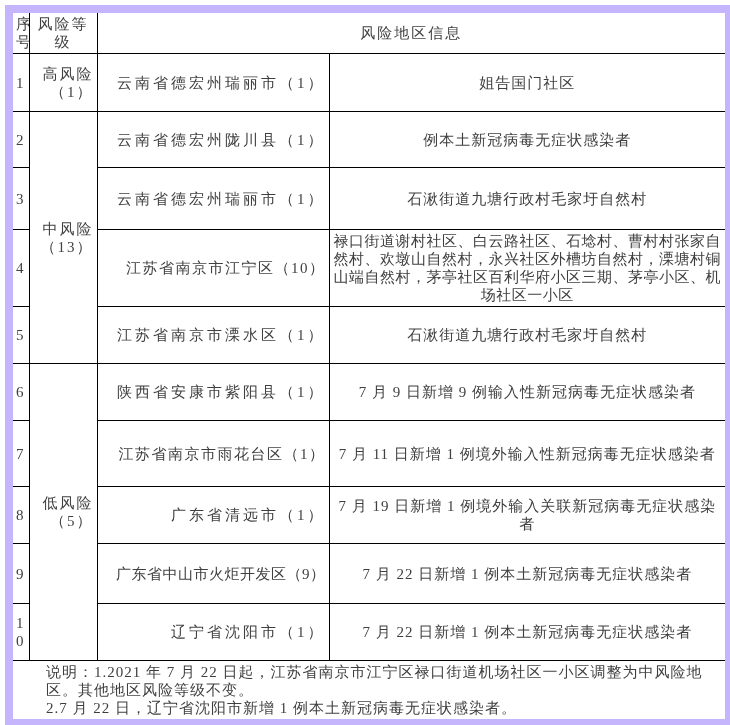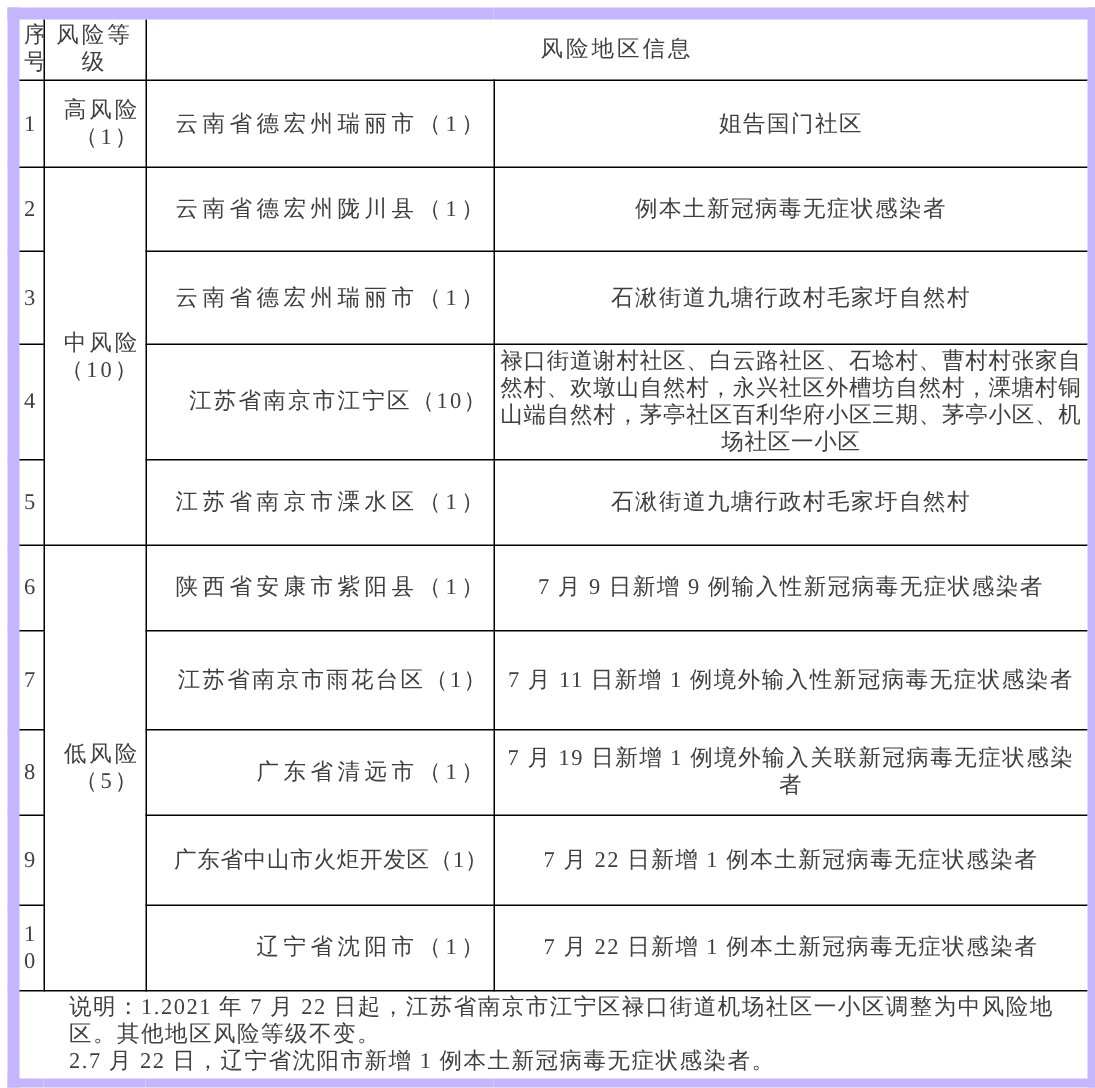--- a/index.html
+++ b/index.html
@@ -86,21 +86,21 @@
         <span class="lvl-line">（1）</span>
       </td>
       <td class="cell-region">云南省德宏州瑞丽市（1）</td>
       <td class="cell-info">姐告国门社区</td>
     </tr>
 
     <tr class="h-r2">
       <td class="cell-no">2</td>
       <td class="cell-level" rowspan="4">
         <span class="lvl-line">中风险</span>
-        <span class="lvl-line">（10）</span>
+        <span class="lvl-line">（13）</span>
       </td>
       <td class="cell-region">云南省德宏州陇川县（1）</td>
       <td class="cell-info">例本土新冠病毒无症状感染者</td>
     </tr>
 
     <tr class="h-r3">
       <td class="cell-no">3</td>
       <td class="cell-region">云南省德宏州瑞丽市（1）</td>
       <td class="cell-info">石湫街道九塘行政村毛家圩自然村</td>
     </tr>
@@ -134,21 +134,21 @@
     </tr>
 
     <tr class="h-r8">
       <td class="cell-no">8</td>
       <td class="cell-region">广东省清远市（1）</td>
       <td class="cell-info">7 月 19 日新增 1 例境外输入关联新冠病毒无症状感染者</td>
     </tr>
 
     <tr class="h-r9">
       <td class="cell-no">9</td>
-      <td class="cell-region tight">广东省中山市火炬开发区（1）</td>
+      <td class="cell-region tight">广东省中山市火炬开发区（9）</td>
       <td class="cell-info">7 月 22 日新增 1 例本土新冠病毒无症状感染者</td>
     </tr>
 
     <tr class="h-r10">
       <td class="cell-no">10</td>
       <td class="cell-region">辽宁省沈阳市（1）</td>
       <td class="cell-info">7 月 22 日新增 1 例本土新冠病毒无症状感染者</td>
     </tr>
 
     <tr>

